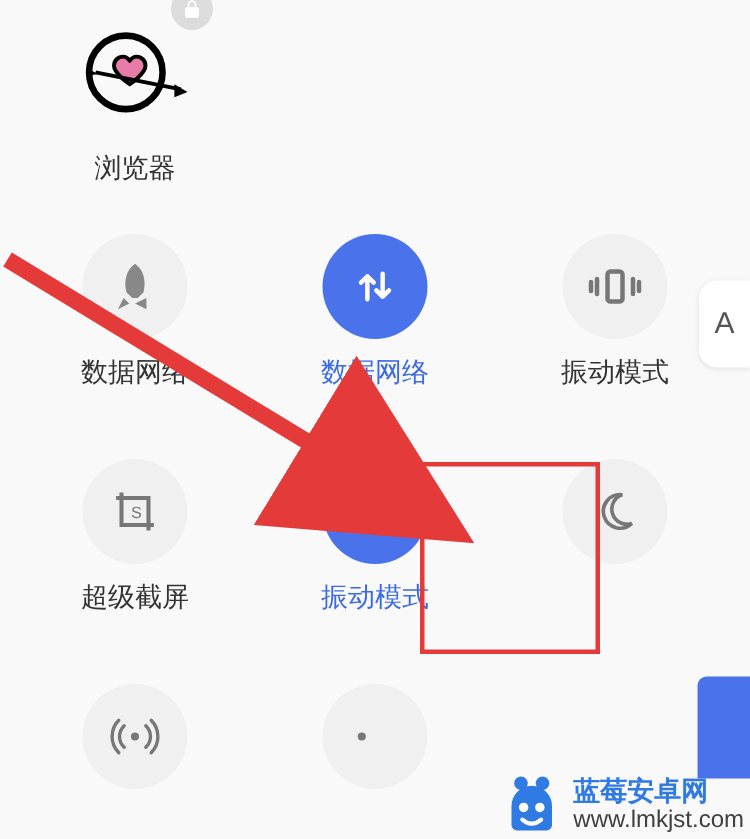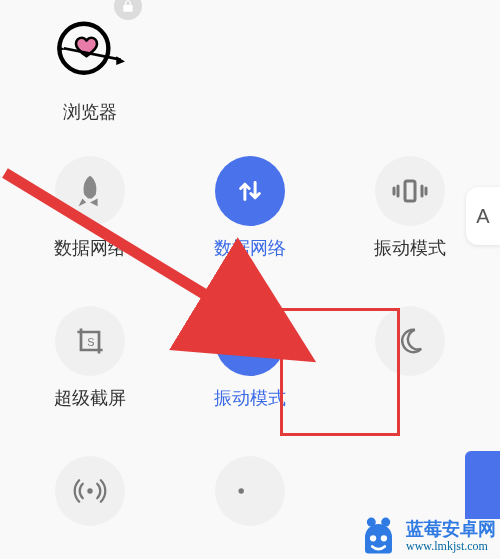--- a/index.html
+++ b/index.html
@@ -98,33 +98,32 @@
       background: #4a72ea;
       border-radius: 6px 0 0 0;
     }
     .watermark {
       position: absolute;
       right: 4px;
       bottom: 0px;
       display: flex;
       align-items: center;
       gap: 5px;
-      font-family: Liberation Serif, serif;
     }
     .wm-icon {
       width: 45px;
       height: 45px;
     }
     .wm-text {
       display: flex;
       flex-direction: column;
       line-height: 1.15;
     }
     .wm-title { color: #2f7ae3; font-size: 18px; font-weight: 600; }
-    .wm-url { color: #0369a1; font-size: 12px; }
+    .wm-url { color: #404040; font-size: 16px; }
     
     .ic-heart-browser { width: 70px; height: 62px; }
     .ic-settings { width: 62px; height: 62px; }
     .ic-gallery { width: 70px; height: 62px; }
   </style>
 </head>
 <body>
 
 <div class="grid">
   <div class="cell">

